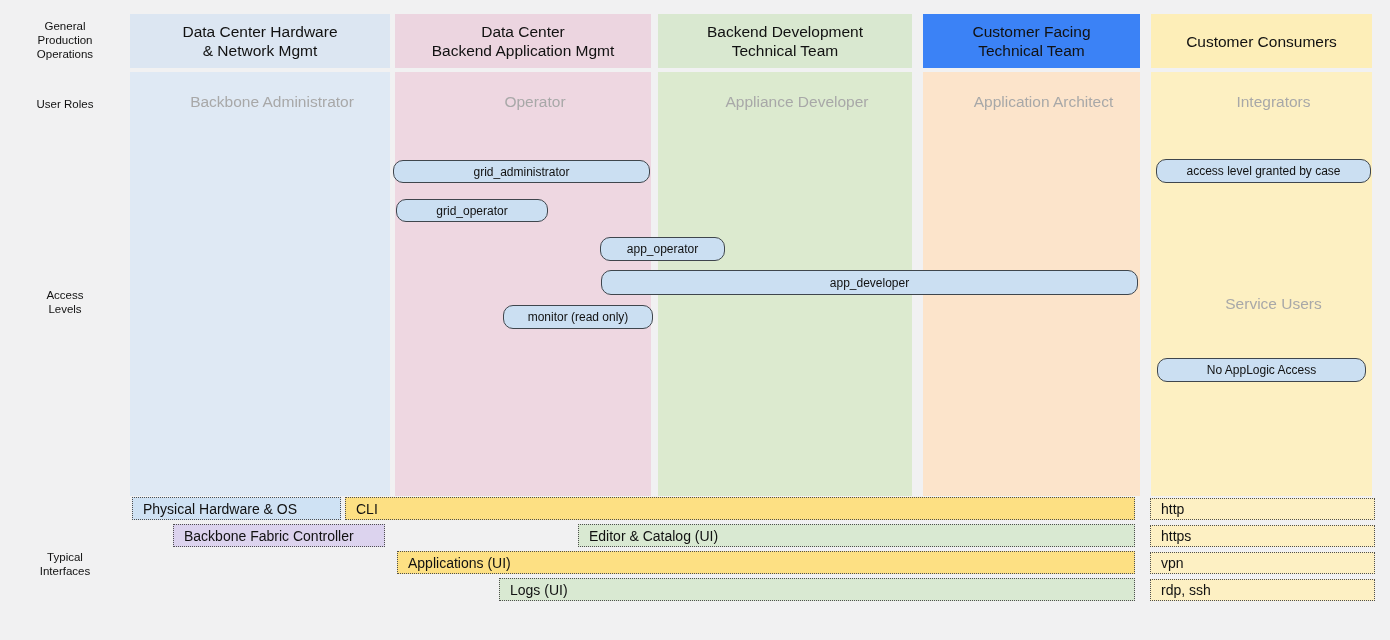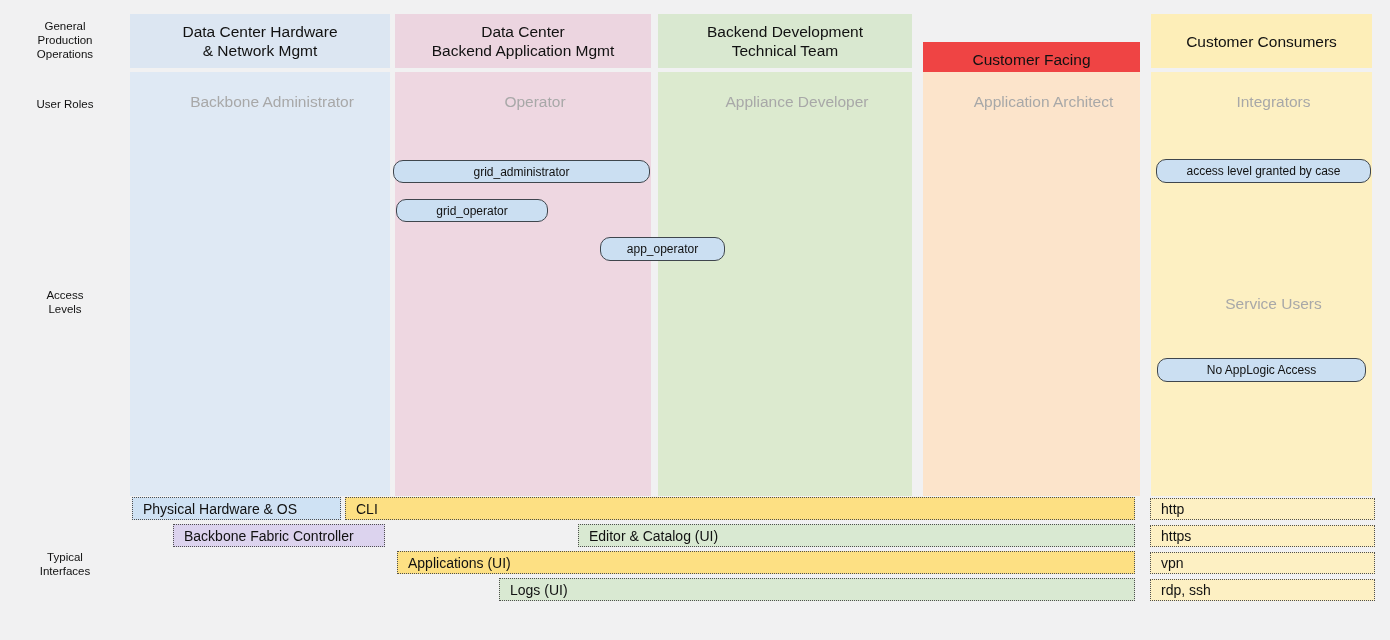--- a/index.html
+++ b/index.html
@@ -38,21 +38,21 @@
 
   .c1 { left:130px; width:260px; }
   .c2 { left:395px; width:256px; }
   .c3 { left:658px; width:254px; }
   .c4 { left:923px; width:217px; }
   .c5 { left:1151px; width:221px; }
 
   .blue-h  { background:#dce6f2; } .blue-b  { background:#dfe9f4; }
   .pink-h  { background:#ecd5e0; } .pink-b  { background:#eed7e1; }
   .green-h { background:#d9e8d0; } .green-b { background:#dceacf; }
-  .peach-h { background:#ef4444;margin-top:28px; } .peach-b { background:#fce4cb; }
+  .peach-h { background:#3b82f6; } .peach-b { background:#fce4cb; }
   .yell-h  { background:#fdeeb8; } .yell-b  { background:#fdf0c2; }
 
   
   .pill {
     position:absolute;
     background:#cbdff2;
     border:1.5px solid #3f464d;
     border-radius:10px;
     display:flex; align-items:center; justify-content:center;
     font-size:12px; color:#111;
@@ -152,20 +152,22 @@
     <div>Customer Consumers</div>
   </div>
   <div class="col-body c5 yell-b">
     <div class="role">Integrators</div>
     <div class="role role2">Service Users</div>
   </div>
 
   <div class="pill p1">grid_administrator</div>
   <div class="pill p2">grid_operator</div>
   <div class="pill p3">app_operator</div>
+  <div class="pill p4">app_developer</div>
+  <div class="pill p5">monitor (read only)</div>
   <div class="pill p6">access level granted by case</div>
   <div class="pill p7">No AppLogic Access</div>
 
   <div class="bar b1 bar-blue">Physical Hardware &amp; OS</div>
   <div class="bar b2 bar-yel">CLI</div>
   <div class="bar b3 bar-lav">Backbone Fabric Controller</div>
   <div class="bar b4 bar-grn">Editor &amp; Catalog (UI)</div>
   <div class="bar b5 bar-yel">Applications (UI)</div>
   <div class="bar b6 bar-grn">Logs (UI)</div>
   <div class="bar b8 bar-crm">http</div>

